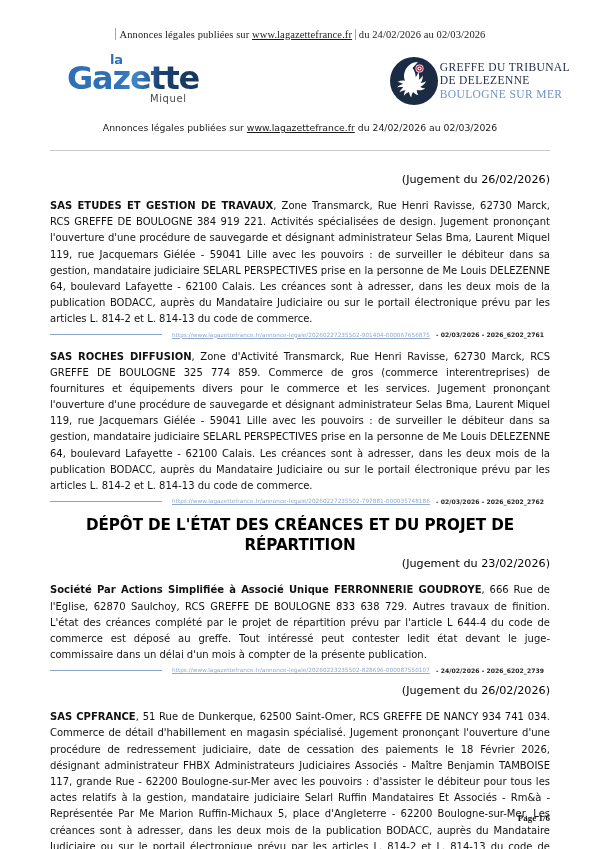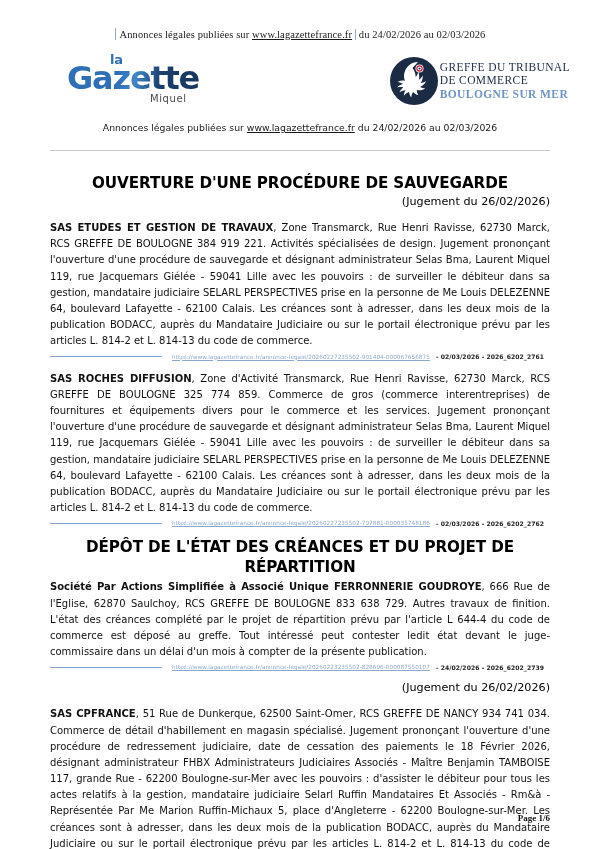--- a/index.html
+++ b/index.html
@@ -123,21 +123,20 @@
   .greffe-text .l1,
   .greffe-text .l2 {
     font-size: 11.5px;
     color: #1c2b44;
     letter-spacing: 0.4px;
   }
   .greffe-text .l3 {
     font-size: 11.5px;
     color: #6f93c4;
     letter-spacing: 0.4px;
-    font-weight: bold;
   }
 
   
   .sub-header {
     position: absolute;
     top: 122px;
     left: 0;
     right: 0;
     text-align: center;
     font-size: 9.3px;
@@ -258,36 +257,35 @@
           <circle cx="26" cy="26" r="24" fill="#1c2b44"></circle>
           <path d="M30 7c-7 0-12 5-13.5 10.5-1 3.6-0.5 6 0.5 8.2-2.6-0.4-5.2 0-7.4 1.2 2.3 0.2 4.2 1 5.6 2.2-2.4 0.4-4.6 1.6-6.2 3.4 2.4-0.6 4.6-0.6 6.4-0.1-1.8 1.2-3.2 2.9-4 4.9 2.2-1.3 4.3-2 6.2-2.1-1.1 1.6-1.7 3.5-1.7 5.5 1.6-1.8 3.4-3 5.2-3.6 0.2 2 1 3.9 2.2 5.4 0.1-2.2 0.7-4.1 1.7-5.6 1.4 1.6 3.2 2.7 5.2 3.2-1-1.7-1.5-3.4-1.5-5 3.3 0.6 6.3 0 8.6-1.6-2-0.2-3.7-0.8-5-1.8 2.6-1.1 4.6-3 5.8-5.4-1.9 1.1-3.8 1.7-5.6 1.8 1.6-2.2 2.4-4.8 2.3-7.6-1.1 1.9-2.4 3.3-3.9 4.2 0.6-2.6 0.4-5.3-0.6-7.9-0.5 2.2-1.4 4-2.6 5.3-0.1-3.4-1.2-6.5-3.2-9z" fill="#ffffff"></path>
           <circle cx="31.5" cy="13.5" r="4" fill="#ffffff"></circle>
           <circle cx="31.5" cy="13.5" r="3.2" fill="#c8102e"></circle>
           <circle cx="31.5" cy="13.5" r="2.1" fill="#ffffff"></circle>
           <circle cx="31.5" cy="13.5" r="1.1" fill="#1c3f94"></circle>
         </svg>
       </span>
       <span class="greffe-text">
         <div class="l1">GREFFE DU TRIBUNAL</div>
-        <div class="l2">DE COMMERCE</div>
+        <div class="l2">DE DELEZENNE</div>
         <div class="l3">BOULOGNE SUR MER</div>
       </span>
     </div>
   </div>
 
   <div class="sub-header">
     <span>Annonces légales publiées sur </span><span class="url">www.lagazettefrance.fr</span><span> du 24/02/2026 au 02/03/2026</span>
   </div>
 
   <div class="rule"></div>
 
   <div class="content">
 
     <div class="section-block first">
-      <h2 class="section-title">OUVERTURE D'UNE PROCÉDURE DE SAUVEGARDE</h2>
       <div class="section-sub">(Jugement du 26/02/2026)</div>
 
       <div class="announce">
         <p><span class="company">SAS ETUDES ET GESTION DE TRAVAUX</span><span>, Zone Transmarck, Rue Henri Ravisse, 62730 Marck, RCS GREFFE DE BOULOGNE 384 919 221. Activités spécialisées de design. Jugement prononçant l'ouverture d'une procédure de sauvegarde et désignant administrateur Selas Bma, Laurent Miquel 119, rue Jacquemars Giélée - 59041 Lille avec les pouvoirs : de surveiller le débiteur dans sa gestion, mandataire judiciaire SELARL PERSPECTIVES prise en la personne de Me Louis DELEZENNE 64, boulevard Lafayette - 62100 Calais. Les créances sont à adresser, dans les deux mois de la publication BODACC, auprès du Mandataire Judiciaire ou sur le portail électronique prévu par les articles L. 814-2 et L. 814-13 du code de commerce.</span></p>
       </div>
       <div class="ref-line">
         <span class="ref-dash"></span>
         <span class="ref-url">https://www.lagazettefrance.fr/annonce-legale/20260227235502-901404-000067656875</span>
         <span class="ref-meta">- 02/03/2026 - 2026_6202_2761</span>
       </div>
@@ -297,20 +295,21 @@
       </div>
       <div class="ref-line">
         <span class="ref-dash"></span>
         <span class="ref-url">https://www.lagazettefrance.fr/annonce-legale/20260227235502-797881-000035748186</span>
         <span class="ref-meta">- 02/03/2026 - 2026_6202_2762</span>
       </div>
     </div>
 
     <div class="section-block spaced">
       <h2 class="section-title">DÉPÔT DE L'ÉTAT DES CRÉANCES ET DU PROJET DE RÉPARTITION</h2>
+      <div class="section-sub">(Jugement du 23/02/2026)</div>
 
       <div class="announce">
         <p><span class="company">Société Par Actions Simplifiée à Associé Unique FERRONNERIE GOUDROYE</span><span>, 666 Rue de l'Eglise, 62870 Saulchoy, RCS GREFFE DE BOULOGNE 833 638 729. Autres travaux de finition. L'état des créances complété par le projet de répartition prévu par l'article L 644-4 du code de commerce est déposé au greffe. Tout intéressé peut contester ledit état devant le juge-commissaire dans un délai d'un mois à compter de la présente publication.</span></p>
       </div>
       <div class="ref-line">
         <span class="ref-dash"></span>
         <span class="ref-url">https://www.lagazettefrance.fr/annonce-legale/20260223235502-828696-000087550107</span>
         <span class="ref-meta">- 24/02/2026 - 2026_6202_2739</span>
       </div>
     </div>

